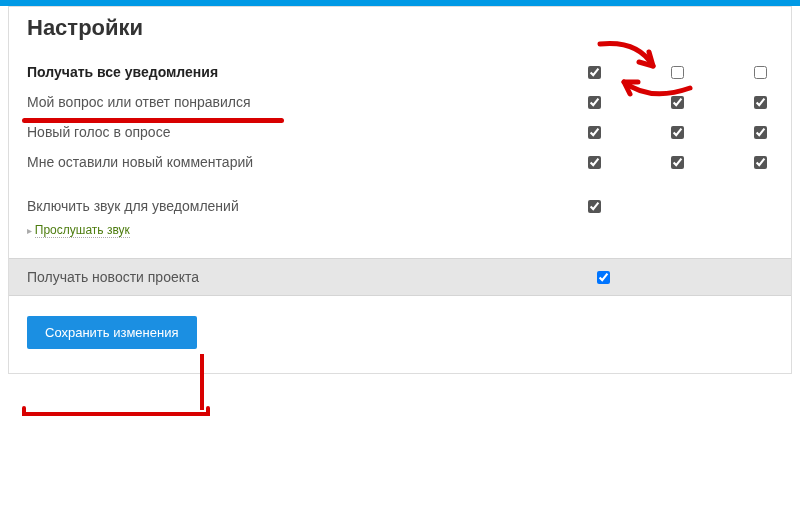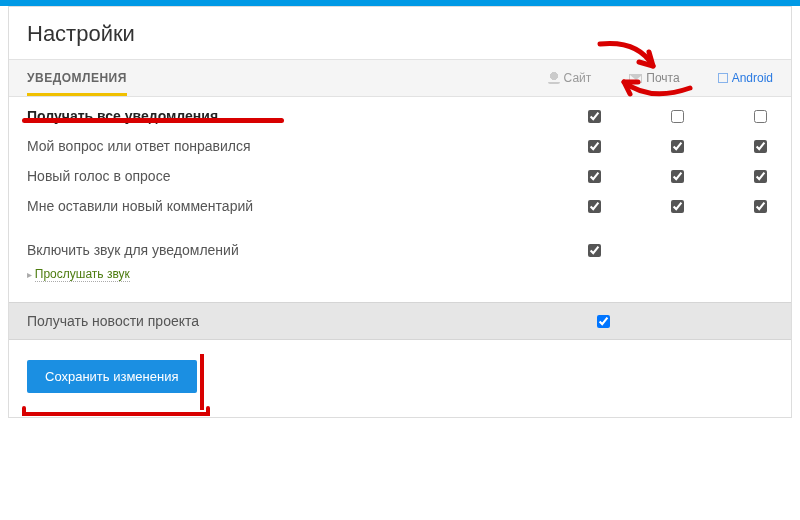--- a/index.html
+++ b/index.html
@@ -18,23 +18,23 @@
     background: #0099e5;
     width: 100%;
   }
   .container {
     border: 1px solid #ddd;
     margin: 0 8px;
     background: #fff;
   }
   .page-title {
     font-size: 22px;
-    font-weight: normal;
+    font-weight: bold;
     color: #333;
-    padding: 14px 18px 12px 18px;
+    padding: 8px 18px 12px 18px;
   }
   .tabs-row {
     background: #f5f5f5;
     border-top: 1px solid #e2e2e2;
     border-bottom: 1px solid #e2e2e2;
     display: flex;
     align-items: center;
     padding: 0 18px;
     height: 38px;
   }
@@ -182,37 +182,20 @@
 </style>
 </head>
 <body>
 
 <div class="topbar"></div>
 
 <div class="container">
 
   <h1 class="page-title">Настройки</h1>
 
-  <div class="tabs-row">
-    <div class="tab-active">УВЕДОМЛЕНИЯ</div>
-    <div class="cols">
-      <div class="col-item">
-        <span class="icon icon-bell"></span>
-        <span>Сайт</span>
-      </div>
-      <div class="col-item mail">
-        <span class="icon icon-mail"></span>
-        <span>Почта</span>
-      </div>
-      <div class="col-item android">
-        <span class="icon icon-square"></span>
-        <span>Android</span>
-      </div>
-    </div>
-  </div>
 
   <div class="rows">
 
     <div id="rows-target">
         <div class="row bold">
           <span class="label">Получать все уведомления</span>
           <span class="checks">
             <input type="checkbox" checked="" style="">
             <input type="checkbox" style="">
             <input type="checkbox" style="">

